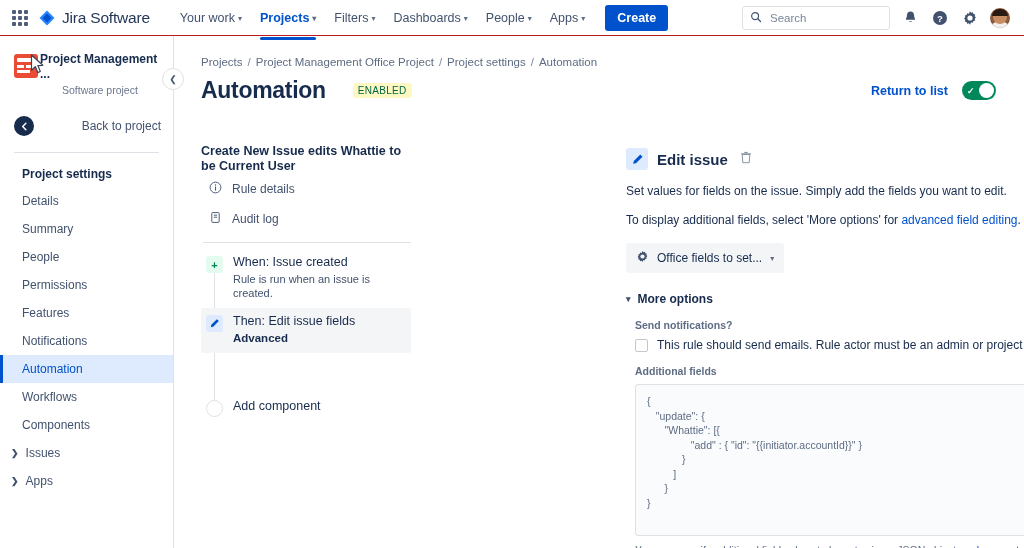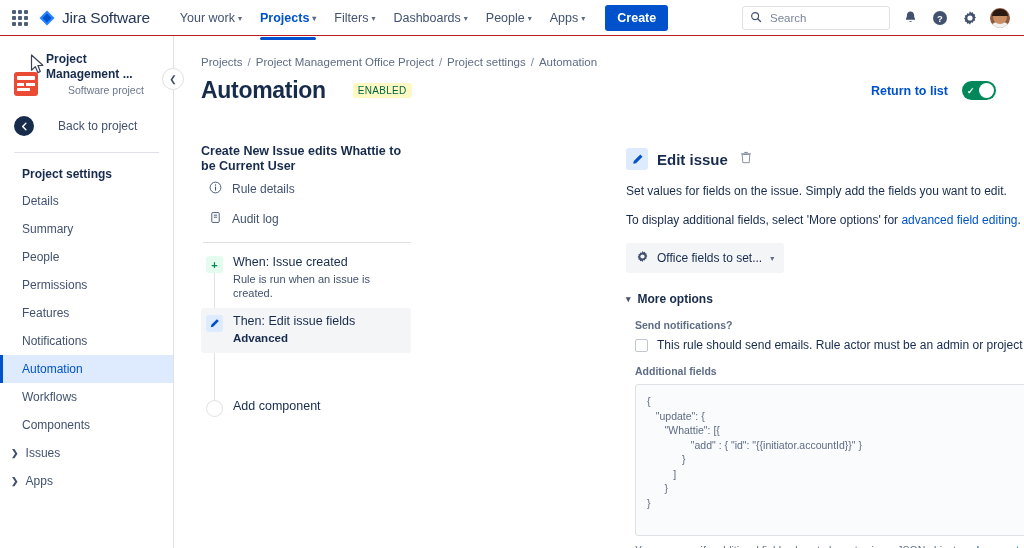--- a/index.html
+++ b/index.html
@@ -68,32 +68,32 @@
     border-radius: 8px 8px 0 0; background: #2b1a12; }
   .avatar .body { position: absolute; left: 1px; bottom: 0; width: 18px; height: 6px;
     border-radius: 9px 9px 0 0; background: #f0f0f0; }
 
   
   .sidebar {
     position: absolute; top: 36px; left: 0; width: 174px; height: 512px;
     background: #fff; border-right: 1px solid #dfe1e6;
     padding-top: 12px;
   }
-  .proj-head { display: flex; align-items: flex-end; gap: 8px; padding: 4px 12px 0 14px; cursor: pointer; }
+  .proj-head { display: flex; align-items: flex-start; gap: 2px; padding: 4px 12px 0 14px; cursor: pointer; }
   .proj-icon {
     width: 24px; height: 24px; border-radius: 3px; background: #e94b35;
     position: relative; flex: none; margin-top: 2px; overflow: hidden;
   }
   .proj-icon .w-top { position: absolute; left: 3px; top: 4px; right: 3px; height: 4px; background: #fff; border-radius: 1px; }
   .proj-icon .w-l1 { position: absolute; left: 3px; top: 11px; width: 7px; height: 3px; background: #fff; }
   .proj-icon .w-l2 { position: absolute; left: 12px; top: 11px; width: 9px; height: 3px; background: #fff; }
   .proj-icon .w-l3 { position: absolute; left: 3px; top: 16px; width: 13px; height: 3px; background: #fff; }
   .proj-name { font-size: 12px; font-weight: 600; color: #172b4d; line-height: 15px; }
   .proj-sub { font-size: 10.5px; color: #6b778c; margin-top: 2px; margin-left: 22px; }
-  .back-row { display: flex; align-items: center; gap: 24px; padding: 10px 12px 10px 14px; cursor: pointer; margin-top: 10px; }
+  .back-row { display: flex; align-items: center; gap: 12px; padding: 10px 12px 10px 14px; cursor: pointer; margin-top: 10px; justify-content: space-between; }
   .back-circle { width: 20px; height: 20px; border-radius: 50%; background: #172b4d;
     display: flex; align-items: center; justify-content: center; flex: none; }
   .back-label { font-size: 12px; color: #42526e; }
   .sb-divider { height: 1px; background: #dfe1e6; margin: 6px 14px 8px 14px; }
   .sb-head { font-size: 12px; font-weight: 700; color: #172b4d; padding: 6px 14px 6px 22px; }
   .sb-item {
     font-size: 12px; color: #42526e; padding: 7px 14px 7px 22px;
     cursor: pointer; position: relative; line-height: 14px;
   }
   .sb-item.sel { background: #deebff; color: #0052cc; font-weight: 400; }

